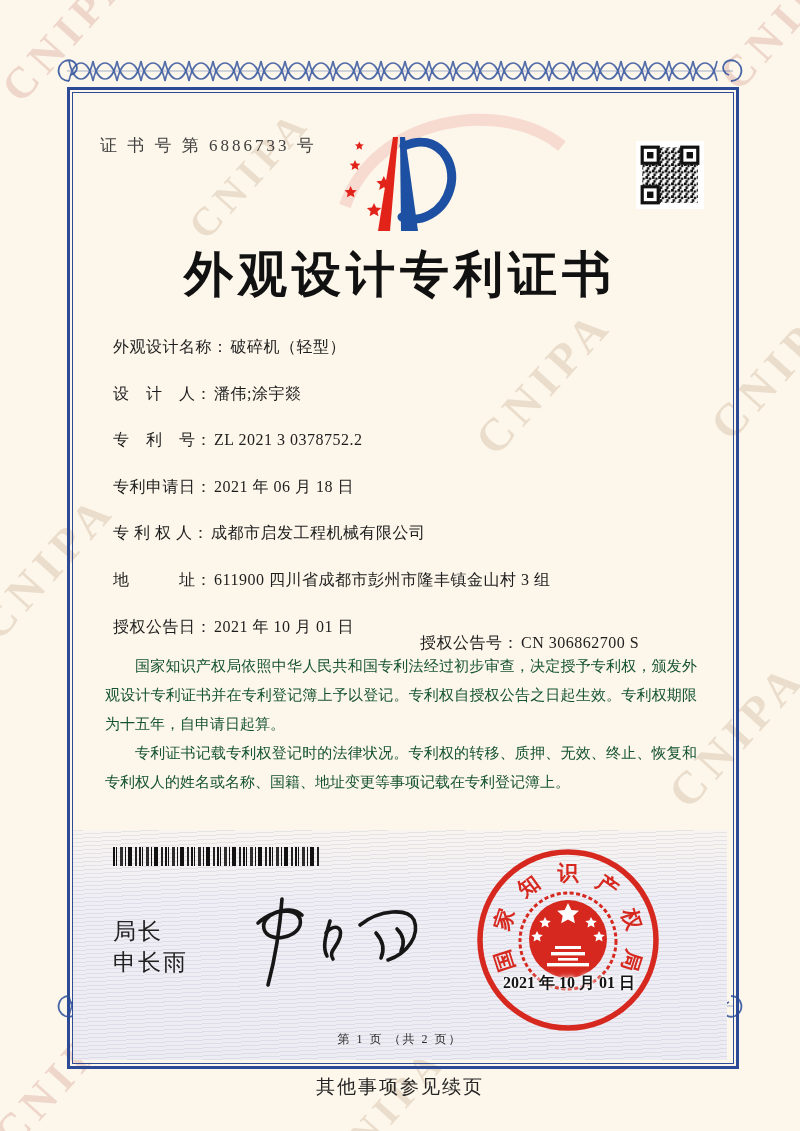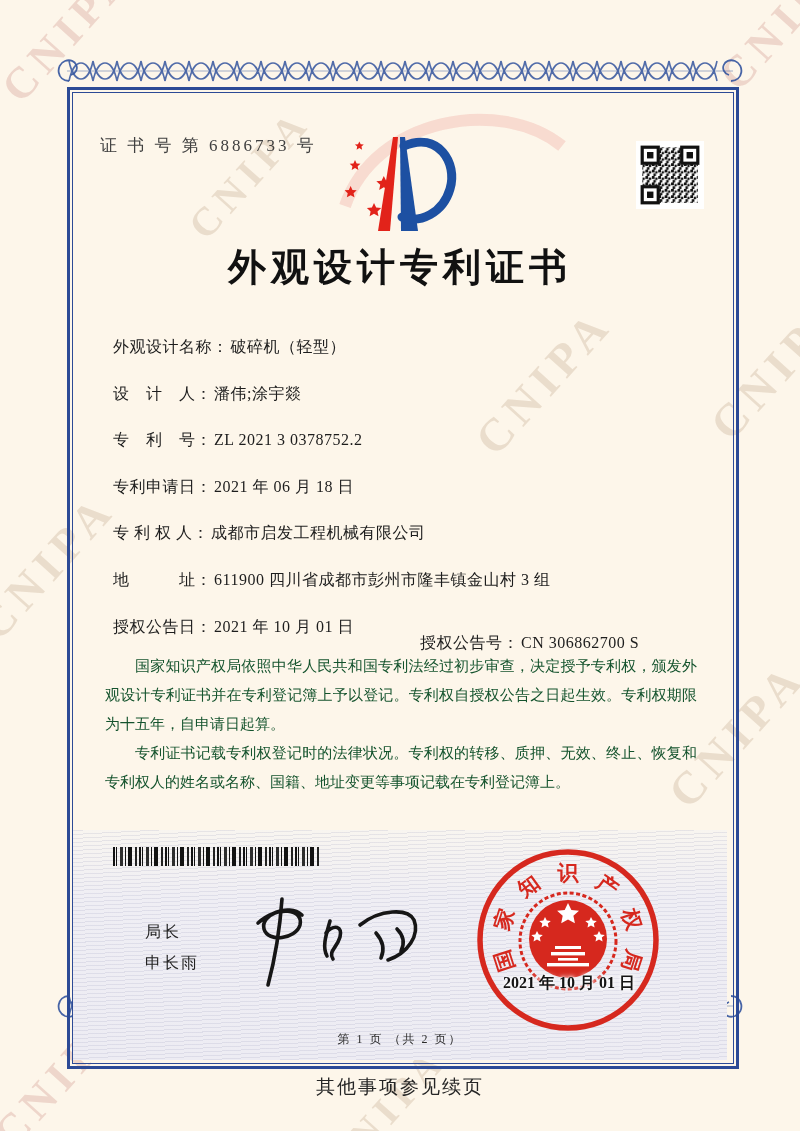--- a/index.html
+++ b/index.html
@@ -30,21 +30,21 @@
   .lace.bottom{top:984px;transform:scaleY(-1);}
   
   .waveband{left:73px;top:830px;width:654px;height:230px;
       background:
         repeating-linear-gradient(177deg, rgba(120,122,165,.14) 0 1px, rgba(0,0,0,0) 1px 4px),
         linear-gradient(#f8f5f0, #efeef4 30%, #edecf3);}
   
   .certno{left:100px;top:134px;font-size:17px;letter-spacing:3px;color:#404040;}
   .qr{left:636px;top:141px;width:68px;height:68px;background:#fff;padding:3px;box-sizing:border-box;}
   .logo{left:338px;top:131px;width:122px;height:102px;}
-  .title{left:0;top:242px;width:100%;text-align:center;font-size:38px;font-weight:bold;
+  .title{left:0;top:242px;width:100%;text-align:center;font-size:49px;font-weight:bold;
       letter-spacing:5px;color:#111;}
   
   .row{left:113px;font-size:16px;color:#1d1d1d;letter-spacing:.5px;white-space:nowrap;}
   .row .val{margin-left:2px;}
   .r0{top:337px;} .r1{top:384px;} .r2{top:430px;} .r3{top:477px;}
   .r4{top:523px;} .r5{top:570px;} .r6{top:617px;}
   .pair2{left:420px;top:633px;}
   
   .bodytext{left:105px;top:652px;width:592px;font-size:15px;line-height:29px;
       color:#14532d;text-align:justify;font-style:normal;}
@@ -53,21 +53,21 @@
   .barcode{left:113px;top:847px;width:208px;height:19px;
     background:repeating-linear-gradient(90deg,
       #121212 0 2px, rgba(0,0,0,0) 2px 3px,
       #121212 3px 4px, rgba(0,0,0,0) 4px 7px,
       #2e2e2e 7px 10px, rgba(0,0,0,0) 10px 12px,
       #121212 12px 13px, rgba(0,0,0,0) 13px 15px,
       #121212 15px 19px, rgba(0,0,0,0) 19px 22px,
       #222 22px 24px, rgba(0,0,0,0) 24px 26px);}
   
   .official{left:113px;top:916px;font-family:"Liberation Sans","DejaVu Sans",sans-serif;
-      font-size:16px;color:#222;line-height:31px;letter-spacing:2px;margin-left:32px;}
+      font-size:23px;color:#222;line-height:31px;letter-spacing:2px;}
   .sig{left:230px;top:893px;width:200px;height:96px;}
   
   .seal{left:473px;top:845px;width:190px;height:190px;}
   .seal svg{position:absolute;left:0;top:0;}
   .seal-char{position:absolute;left:50%;top:50%;font-size:21px;font-weight:bold;
       color:#d6281e;font-family:"Liberation Serif",serif;}
   .sealdate{left:503px;top:973px;width:140px;font-size:16px;font-weight:bold;color:#141414;
       letter-spacing:0;white-space:nowrap;
       text-shadow:0 0 3px #fff,0 0 5px #fff,0 0 7px #fff;}
   

